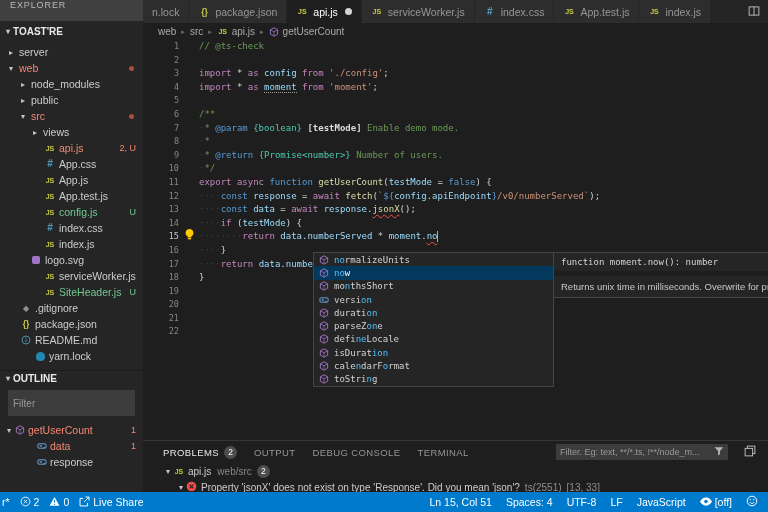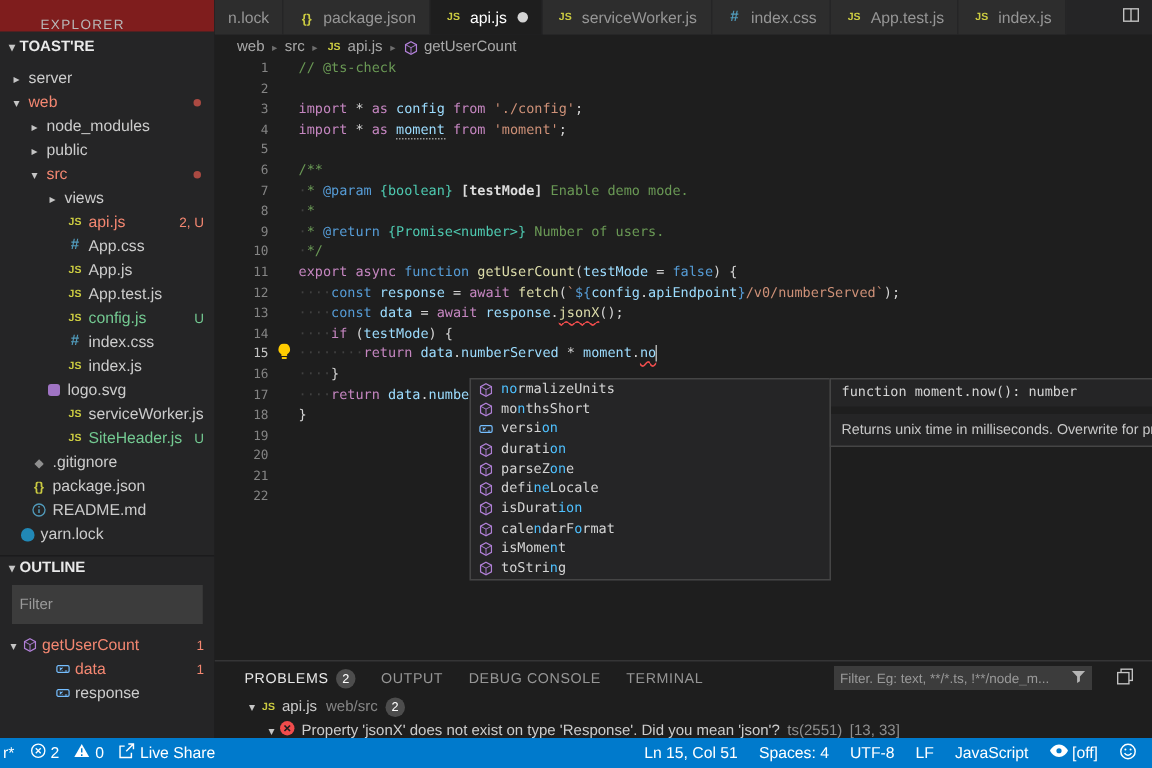--- a/index.html
+++ b/index.html
@@ -1,21 +1,21 @@
 <!DOCTYPE html>
 <html><head>
 <meta charset="utf-8">
 <style>
   *{box-sizing:border-box;margin:0;padding:0}
   html,body{width:768px;height:512px;overflow:hidden;background:#1e1e1e;font-family:"Liberation Sans",sans-serif}
   .app{position:relative;width:768px;height:512px;overflow:hidden;background:#1e1e1e;color:#ccc}
 
   
   .sidebar{position:absolute;left:0;top:0;width:143px;height:492px;background:#252526;overflow:hidden}
-  .sb-top{height:21px;background:#7f1d1d;display:flex;align-items:flex-end;padding-left:27px;
+  .sb-top{height:21px;background:#404040;display:flex;align-items:flex-start;padding-left:10px;
           font-size:9px;letter-spacing:.9px;color:#b8b8b8}
   .ws-row{height:17px;display:flex;align-items:center;font-weight:bold;font-size:10px;color:#e9e9e9;padding-left:3px;margin-top:2px}
   .tw{width:10px;flex:none;font-size:8px;color:#c5c5c5;text-align:center}
   #tree{padding-top:4px}
   .trow{height:16px;display:flex;align-items:center;font-size:10.5px;color:#cccccc;white-space:nowrap;cursor:pointer}
   .tlabel{margin-left:3px}
   .tbadge{margin-left:auto;margin-right:7px;font-size:9px}
   .tdot{margin-left:auto;margin-right:9px;width:5px;height:5px;border-radius:50%;background:#ab4a42}
   .c-error{color:#f48771}
   .c-added{color:#73c991}
@@ -228,21 +228,21 @@
           <span class="tw"></span>
           <span class="fi">
             <svg width="10" height="10" viewBox="0 0 16 16">
               <circle cx="8" cy="8" r="6.4" fill="none" stroke="#519aba" stroke-width="1.4"></circle>
               <path d="M8 7.2v4" stroke="#519aba" stroke-width="1.6"></path>
               <circle cx="8" cy="4.6" r="1" fill="#519aba"></circle>
             </svg>
           </span>
           <span class="tlabel">README.md</span>
         </div>
-        <div class="trow" style="padding-left: 2px;">
+        <div class="trow" style="padding-left: 24px;">
           <span class="tw"></span>
           <span class="fi">
             <span class="ico-yarn"></span>
           </span>
           <span class="tlabel">yarn.lock</span>
         </div>
       </div>
     <div class="outline-header">
       <span class="tw">▾</span>
       <span>OUTLINE</span>
@@ -387,20 +387,24 @@
         <div class="cl"><span class="gut">20</span><span class="glyph"></span><span class="lt"></span></div>
         <div class="cl"><span class="gut">21</span><span class="glyph"></span><span class="lt"></span></div>
         <div class="cl"><span class="gut">22</span><span class="glyph"></span><span class="lt"></span></div>
       </div>
 
     <div class="suggest" id="suggest">
         <div class="srow"><span class="sicon"><svg width="10" height="10" viewBox="0 0 16 16">
               <path fill="none" stroke="#b180d7" stroke-width="1.3" d="M8 1.3l5.8 3.2v7L8 14.7l-5.8-3.2v-7z"></path>
               <path fill="none" stroke="#b180d7" stroke-width="1" d="M2.2 4.5L8 7.6l5.8-3.1M8 7.6V14"></path>
             </svg></span><span><span class="mt">no</span>rmalizeUnits</span></div>
+        <div class="srow sel"><span class="sicon"><svg width="10" height="10" viewBox="0 0 16 16">
+              <path fill="none" stroke="#b180d7" stroke-width="1.3" d="M8 1.3l5.8 3.2v7L8 14.7l-5.8-3.2v-7z"></path>
+              <path fill="none" stroke="#b180d7" stroke-width="1" d="M2.2 4.5L8 7.6l5.8-3.1M8 7.6V14"></path>
+            </svg></span><span><span class="mt">no</span>w</span></div>
         <div class="srow"><span class="sicon"><svg width="10" height="10" viewBox="0 0 16 16">
               <path fill="none" stroke="#b180d7" stroke-width="1.3" d="M8 1.3l5.8 3.2v7L8 14.7l-5.8-3.2v-7z"></path>
               <path fill="none" stroke="#b180d7" stroke-width="1" d="M2.2 4.5L8 7.6l5.8-3.1M8 7.6V14"></path>
             </svg></span><span>mo<span class="mt">n</span>thsShort</span></div>
         <div class="srow"><span class="sicon"><svg width="10" height="10" viewBox="0 0 16 16">
               <rect x="1.5" y="4.5" width="13" height="7" rx="1.5" fill="none" stroke="#75beff" stroke-width="1.3"></rect>
               <path d="M4.5 6.5l3 3m0-3l-3 3" stroke="#75beff" stroke-width="1.1" fill="none"></path>
               <path d="M10 10.2h2.5" stroke="#75beff" stroke-width="1.1"></path>
             </svg></span><span>versi<span class="mt">on</span></span></div>
         <div class="srow"><span class="sicon"><svg width="10" height="10" viewBox="0 0 16 16">
@@ -416,24 +420,20 @@
               <path fill="none" stroke="#b180d7" stroke-width="1" d="M2.2 4.5L8 7.6l5.8-3.1M8 7.6V14"></path>
             </svg></span><span>defi<span class="mt">ne</span>Locale</span></div>
         <div class="srow"><span class="sicon"><svg width="10" height="10" viewBox="0 0 16 16">
               <path fill="none" stroke="#b180d7" stroke-width="1.3" d="M8 1.3l5.8 3.2v7L8 14.7l-5.8-3.2v-7z"></path>
               <path fill="none" stroke="#b180d7" stroke-width="1" d="M2.2 4.5L8 7.6l5.8-3.1M8 7.6V14"></path>
             </svg></span><span>isDurat<span class="mt">ion</span></span></div>
         <div class="srow"><span class="sicon"><svg width="10" height="10" viewBox="0 0 16 16">
               <path fill="none" stroke="#b180d7" stroke-width="1.3" d="M8 1.3l5.8 3.2v7L8 14.7l-5.8-3.2v-7z"></path>
               <path fill="none" stroke="#b180d7" stroke-width="1" d="M2.2 4.5L8 7.6l5.8-3.1M8 7.6V14"></path>
             </svg></span><span>cale<span class="mt">n</span>darF<span class="mt">o</span>rmat</span></div>
-        <div class="srow"><span class="sicon"><svg width="10" height="10" viewBox="0 0 16 16">
-              <path fill="none" stroke="#b180d7" stroke-width="1.3" d="M8 1.3l5.8 3.2v7L8 14.7l-5.8-3.2v-7z"></path>
-              <path fill="none" stroke="#b180d7" stroke-width="1" d="M2.2 4.5L8 7.6l5.8-3.1M8 7.6V14"></path>
-            </svg></span><span>isMome<span class="mt">n</span>t</span></div>
         <div class="srow"><span class="sicon"><svg width="10" height="10" viewBox="0 0 16 16">
               <path fill="none" stroke="#b180d7" stroke-width="1.3" d="M8 1.3l5.8 3.2v7L8 14.7l-5.8-3.2v-7z"></path>
               <path fill="none" stroke="#b180d7" stroke-width="1" d="M2.2 4.5L8 7.6l5.8-3.1M8 7.6V14"></path>
             </svg></span><span>toStri<span class="mt">n</span>g</span></div>
       </div>
     <div class="sdoc">
       <div class="sig">function moment.now(): number</div>
       <div class="desc">Returns unix time in milliseconds. Overwrite for profit.</div>
     </div>
 

